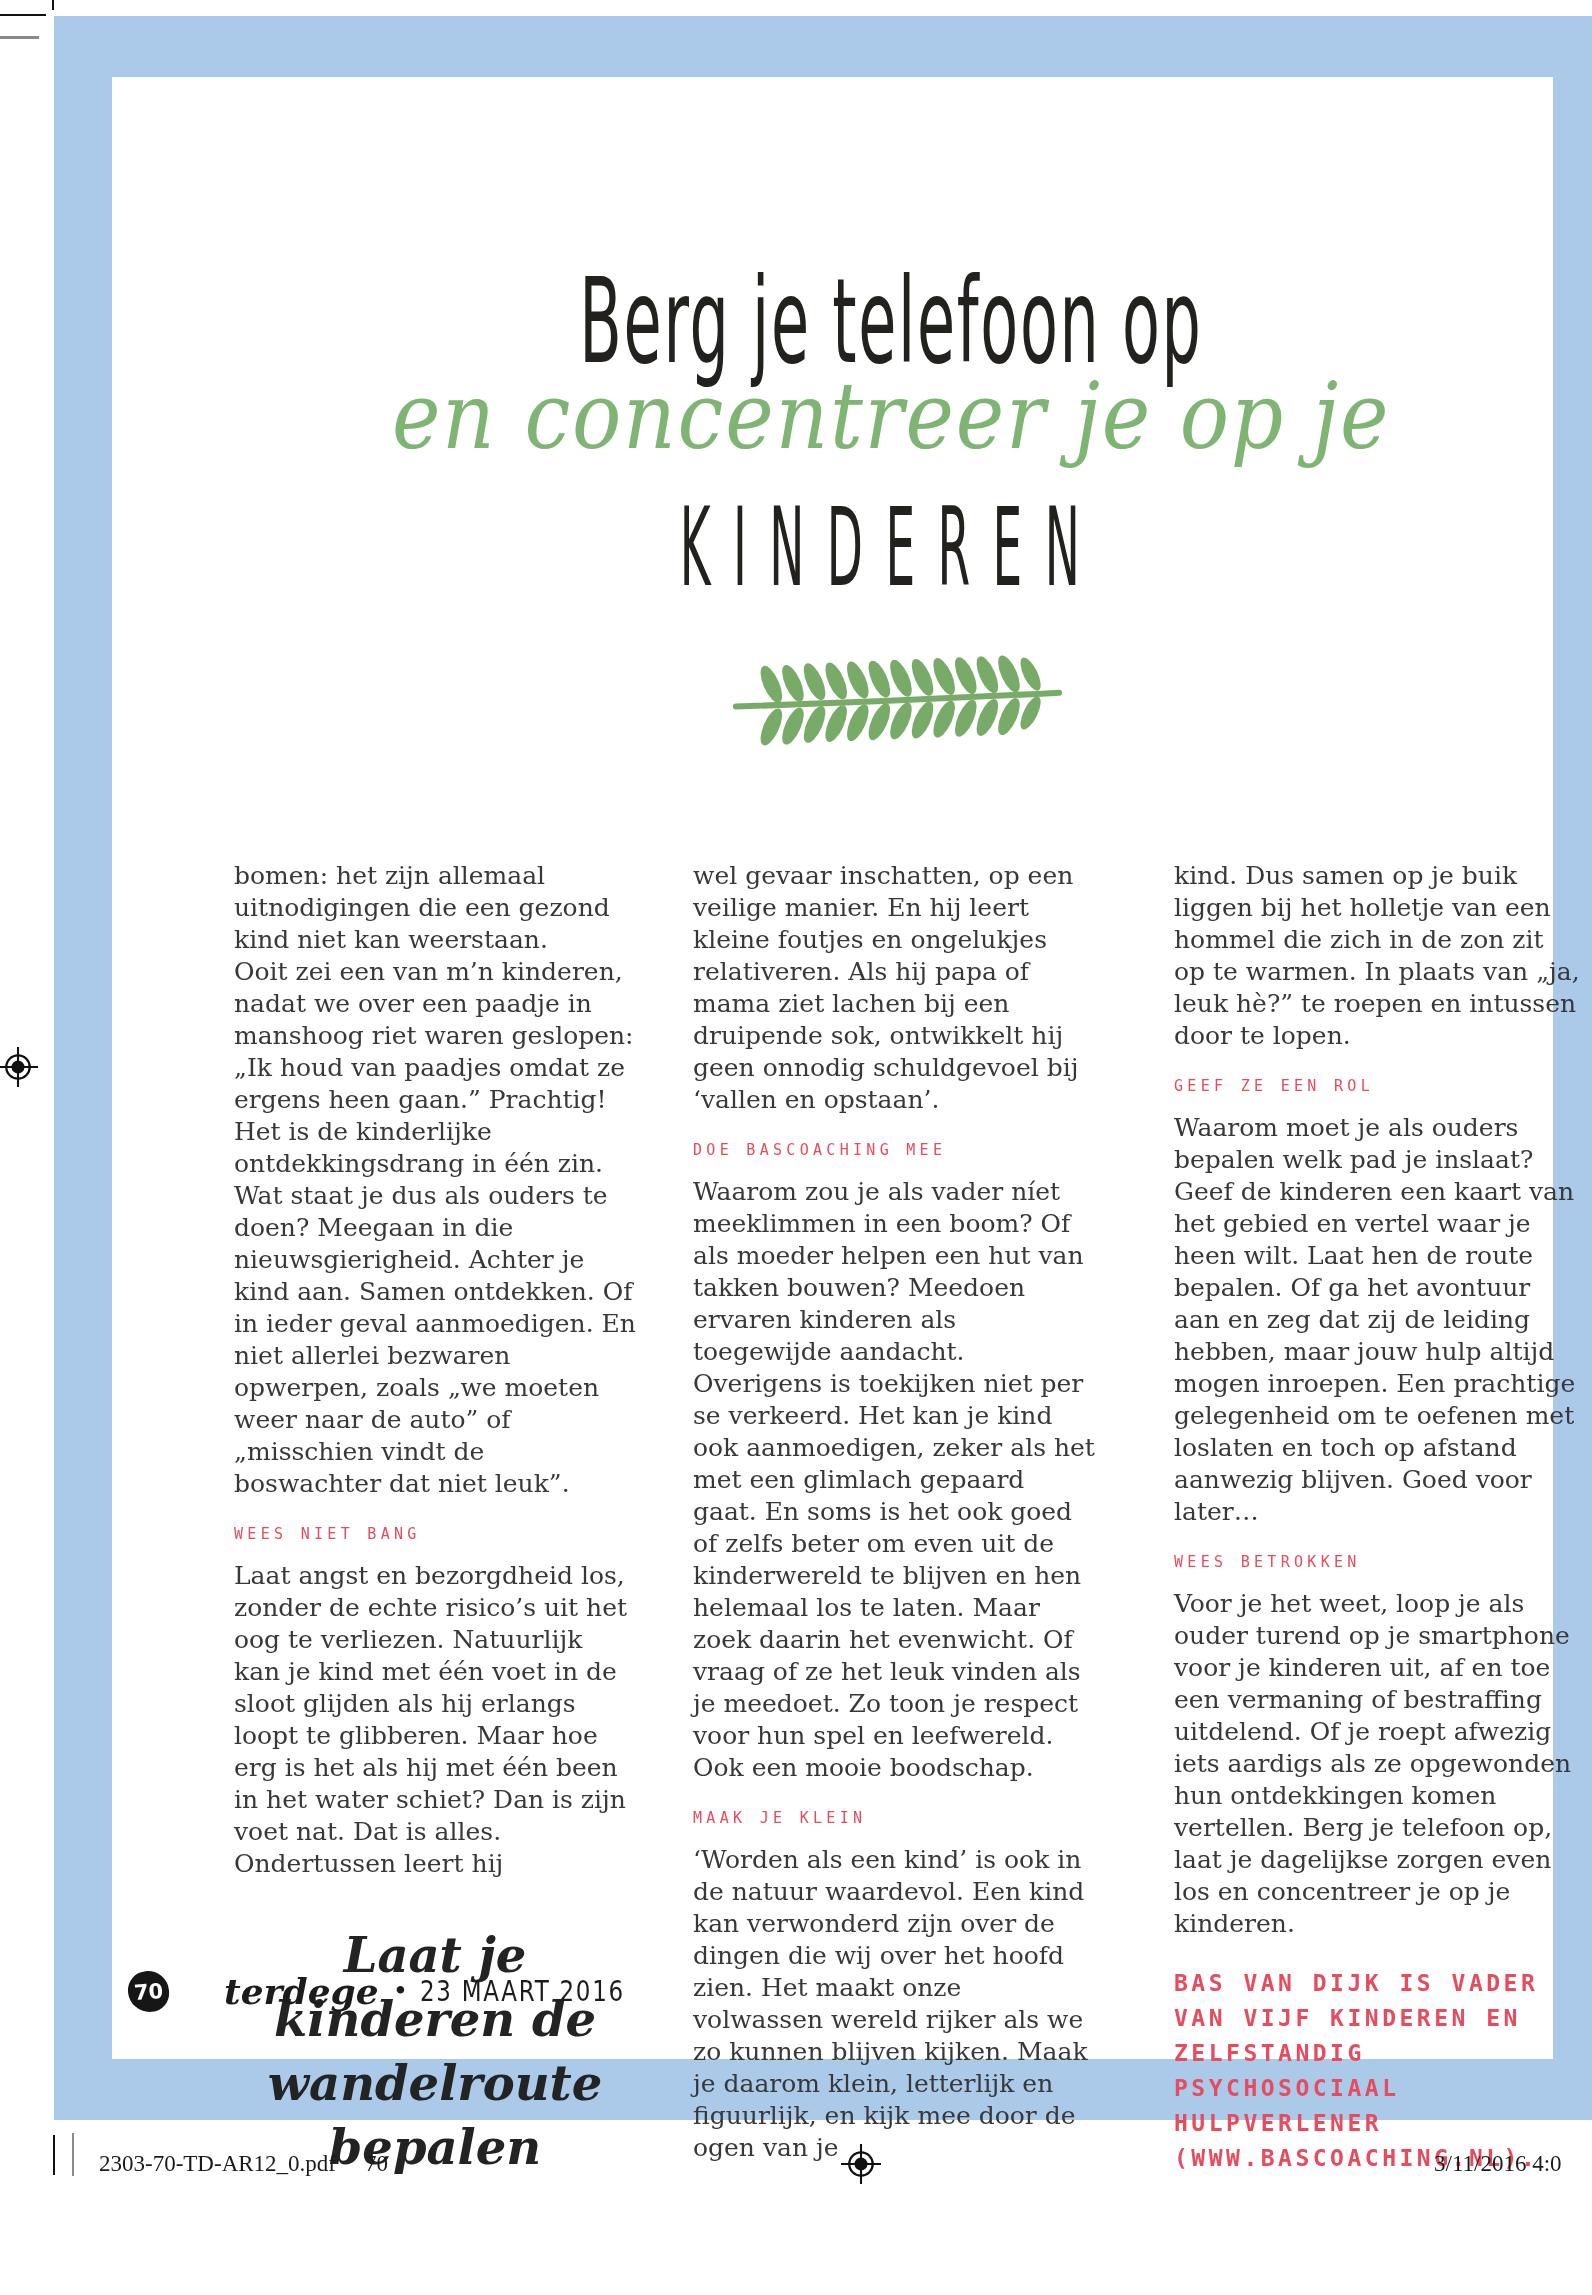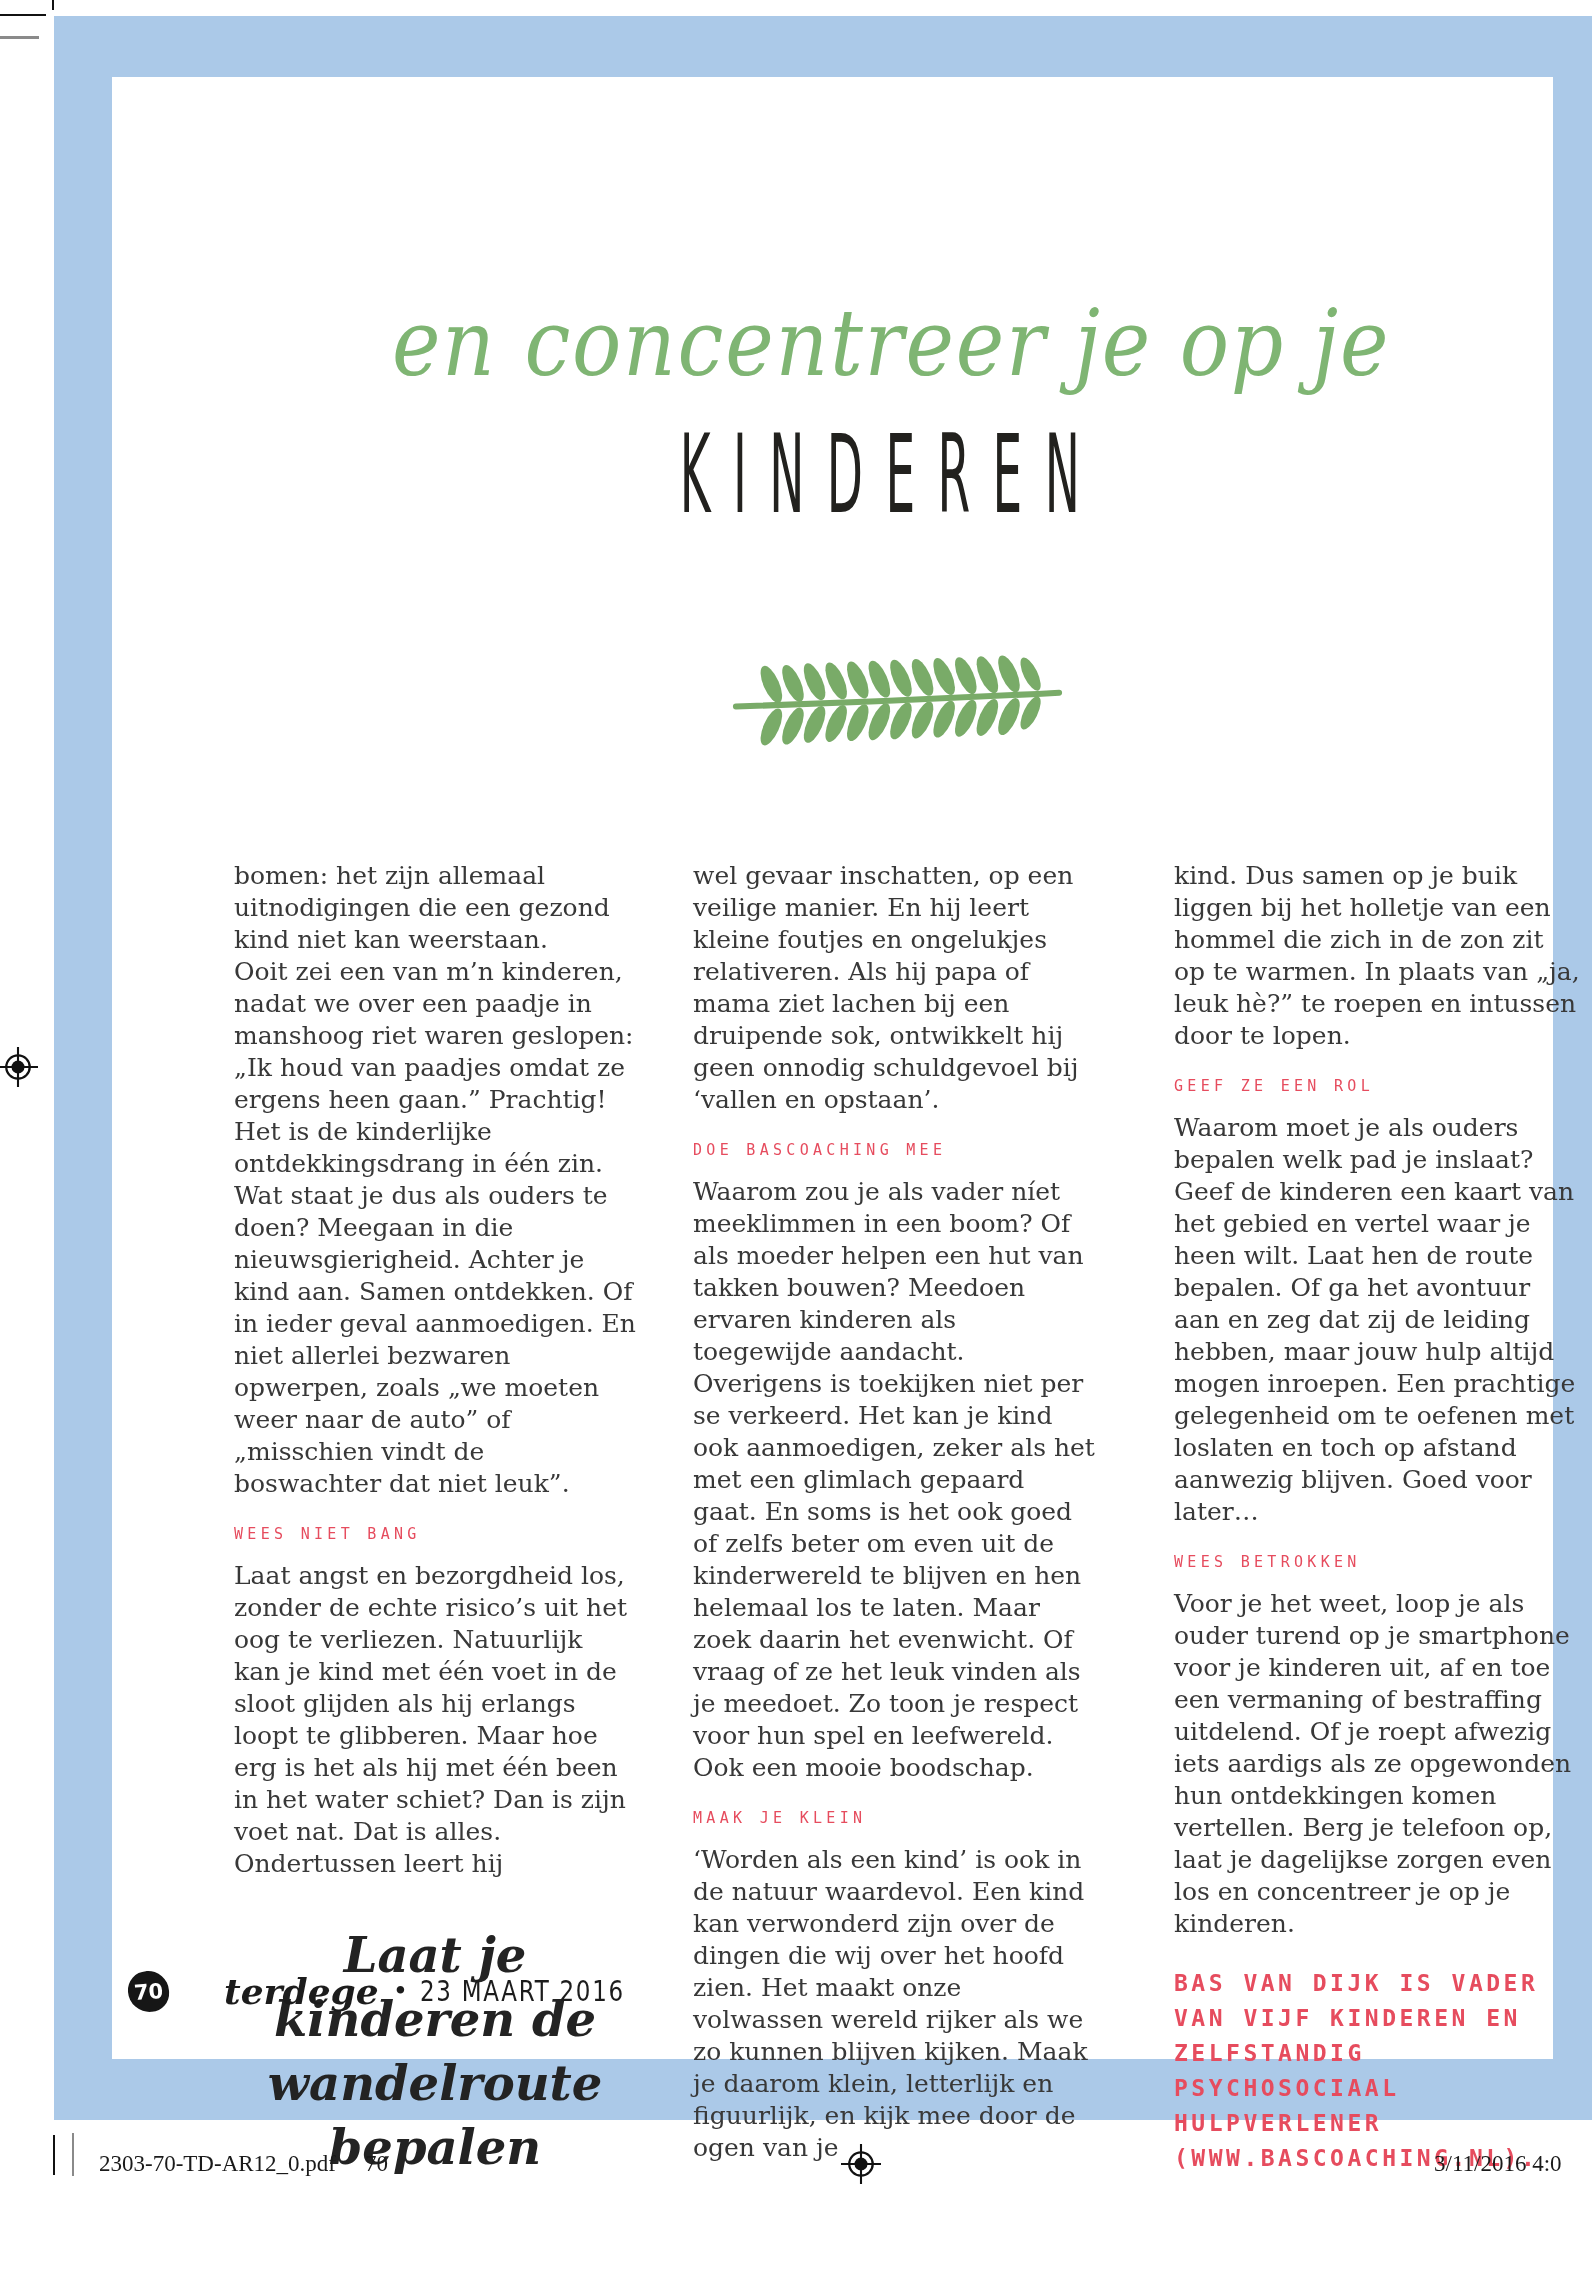--- a/index.html
+++ b/index.html
@@ -67,20 +67,23 @@
     <circle r="7.5" fill="#111"></circle>
   </svg>
   <svg class="abs" style="left:841px;top:2144px;" width="40" height="40" viewBox="-23 -23 46 46">
     <line x1="-23" y1="0" x2="23" y2="0" stroke="#111" stroke-width="2.4"></line>
     <line x1="0" y1="-23" x2="0" y2="23" stroke="#111" stroke-width="2.4"></line>
     <circle r="13.5" fill="none" stroke="#111" stroke-width="2.6"></circle>
     <circle r="7.5" fill="#111"></circle>
   </svg>
 
   <div class="abs title-wrap">
+    <span class="t-line">
+        <span class="t-line t1">Berg je telefoon op</span>
+      </span>
     <span class="t-line t2-wrap">
         <span class="t-line t2">en concentreer je op je</span>
       </span>
     <span class="t-line t3-wrap">
         <span class="t-line t3">KINDEREN</span>
       </span>
   </div>
 
   <svg class="abs" style="left:729px;top:646px;" width="337" height="108" viewBox="0 0 390 125">
     <g fill="#79ab68" stroke="none">

